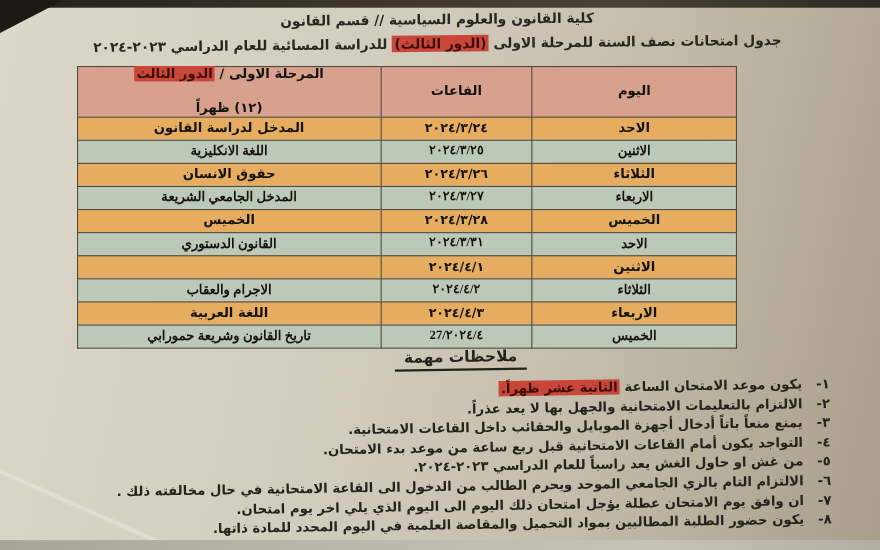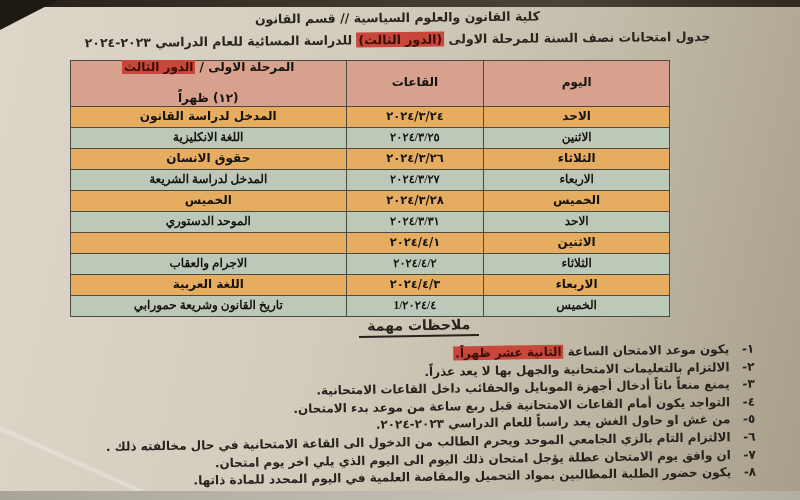--- a/index.html
+++ b/index.html
@@ -97,50 +97,50 @@
       <td class="subj-cell">اللغة الانكليزية</td>
     </tr>
     <tr class="row-a">
       <td class="day-cell">الثلاثاء</td>
       <td class="date-cell">٢٠٢٤/٣/٢٦</td>
       <td class="subj-cell">حقوق الانسان</td>
     </tr>
     <tr class="row-b">
       <td class="day-cell">الاربعاء</td>
       <td class="date-cell">٢٠٢٤/٣/٢٧</td>
-      <td class="subj-cell">المدخل لدراسة الشريعة</td>
+      <td class="subj-cell">المدخل الجامعي الشريعة</td>
     </tr>
     <tr class="row-a">
       <td class="day-cell">الخميس</td>
       <td class="date-cell">٢٠٢٤/٣/٢٨</td>
       <td class="subj-cell">الخميس</td>
     </tr>
     <tr class="row-b">
       <td class="day-cell">الاحد</td>
       <td class="date-cell">٢٠٢٤/٣/٣١</td>
-      <td class="subj-cell">الموحد الدستوري</td>
+      <td class="subj-cell">القانون الدستوري</td>
     </tr>
     <tr class="row-a">
       <td class="day-cell">الاثنين</td>
       <td class="date-cell">٢٠٢٤/٤/١</td>
       <td class="subj-cell"></td>
     </tr>
     <tr class="row-b">
       <td class="day-cell">الثلاثاء</td>
       <td class="date-cell">٢٠٢٤/٤/٢</td>
       <td class="subj-cell">الاجرام والعقاب</td>
     </tr>
     <tr class="row-a">
       <td class="day-cell">الاربعاء</td>
       <td class="date-cell">٢٠٢٤/٤/٣</td>
       <td class="subj-cell">اللغة العربية</td>
     </tr>
     <tr class="row-b">
       <td class="day-cell">الخميس</td>
-      <td class="date-cell">٢٠٢٤/٤/1</td>
+      <td class="date-cell">٢٠٢٤/٤/27</td>
       <td class="subj-cell">تاريخ القانون وشريعة حمورابي</td>
     </tr>
   </tbody>
     </table>
 
   <div class="notes">
     <div class="notes-heading">ملاحظات مهمة</div>
 
     <div class="note">
       <span class="nnum">١-</span>

